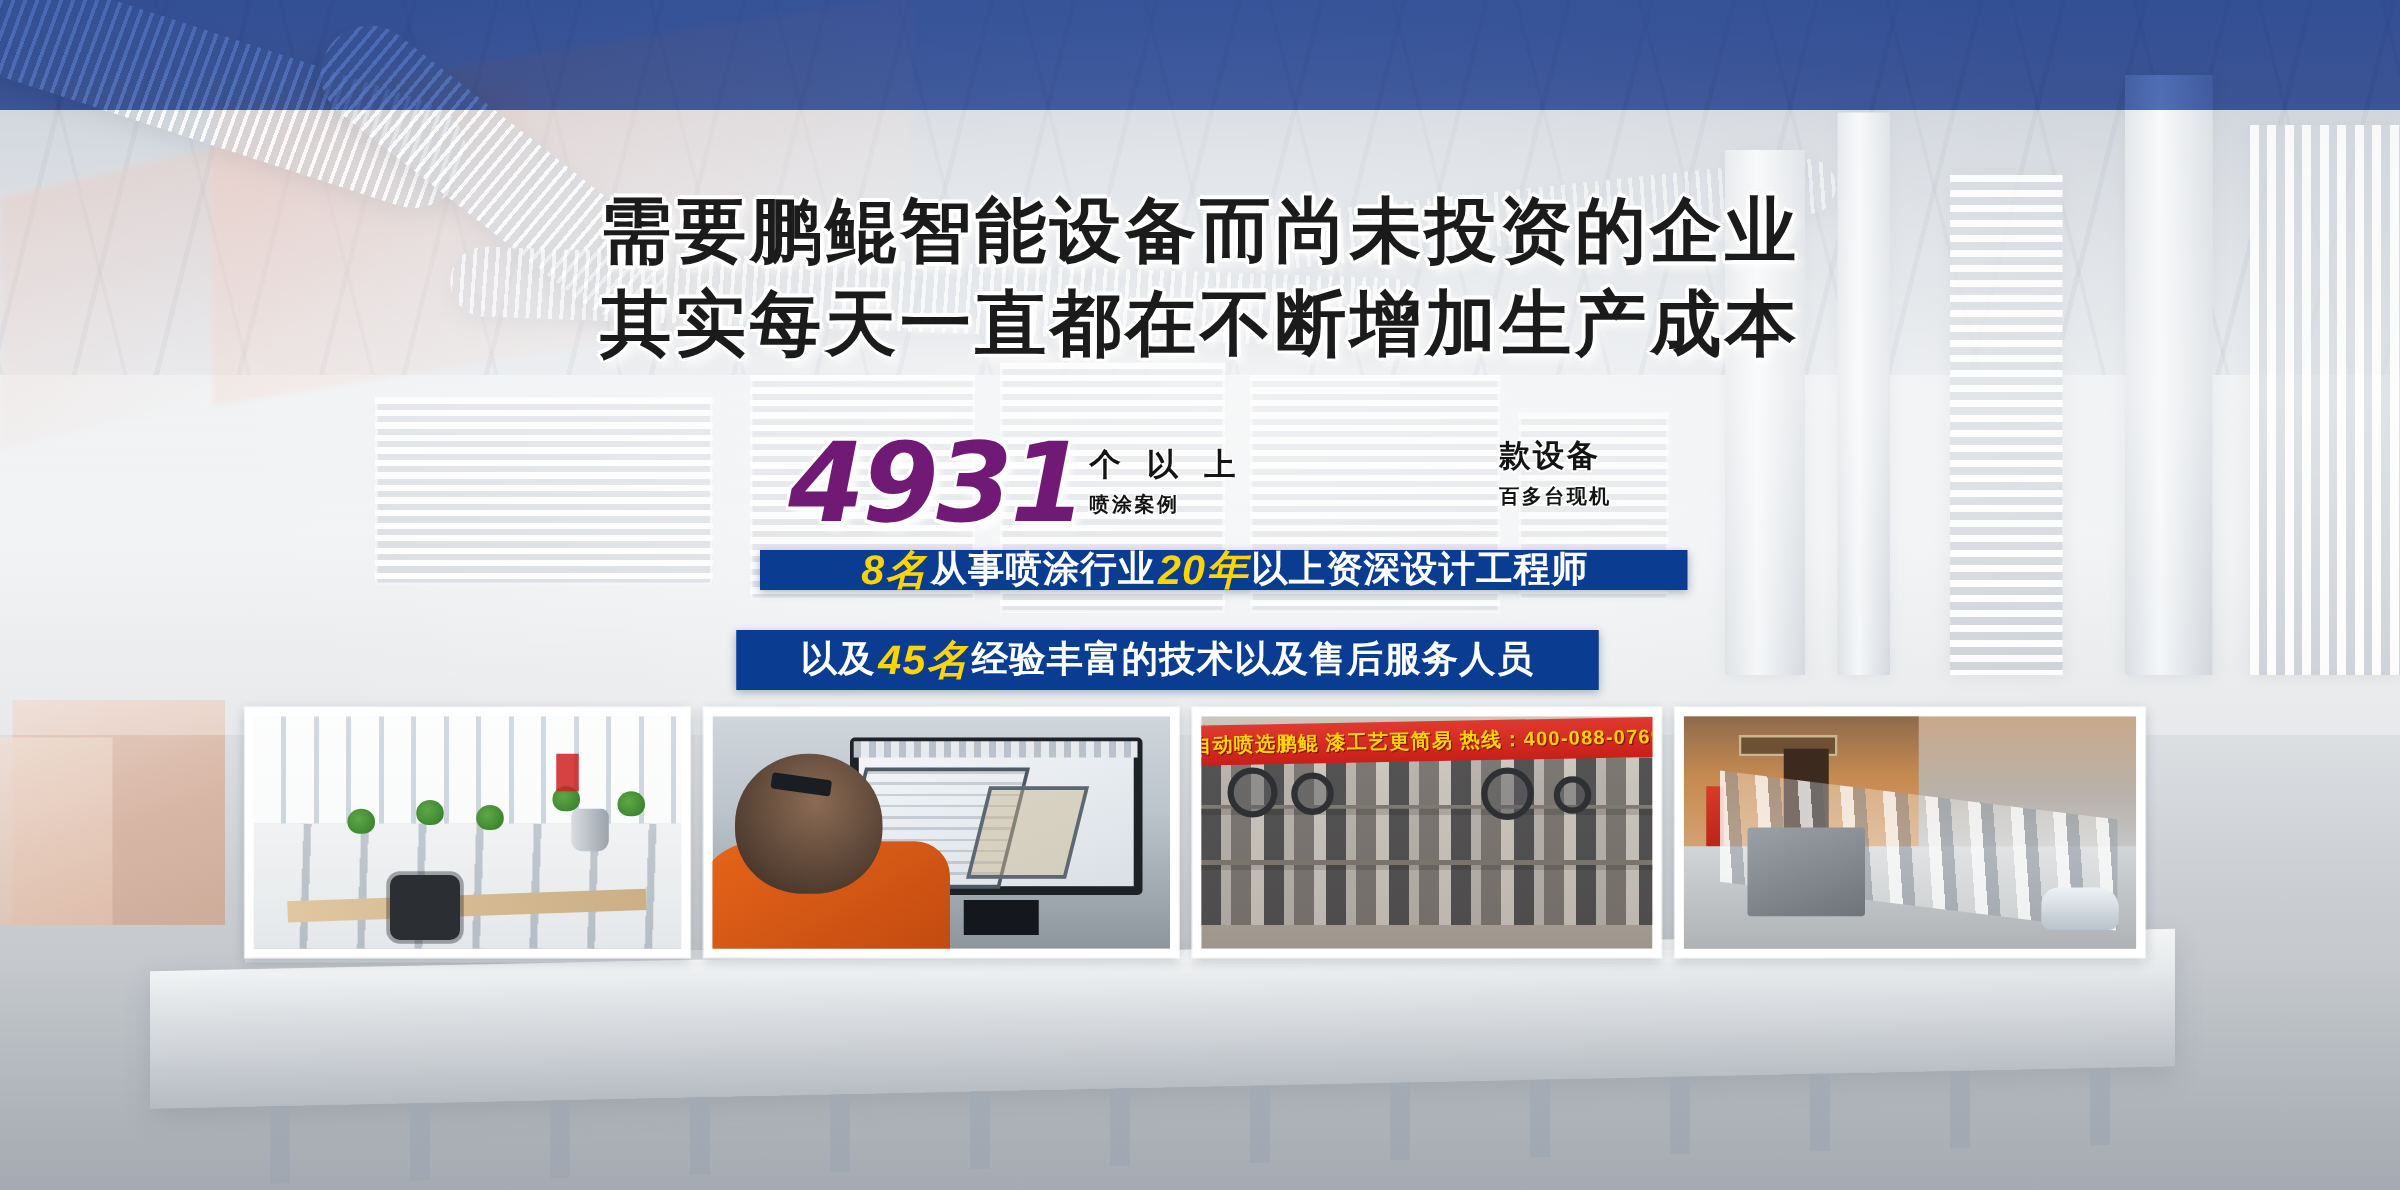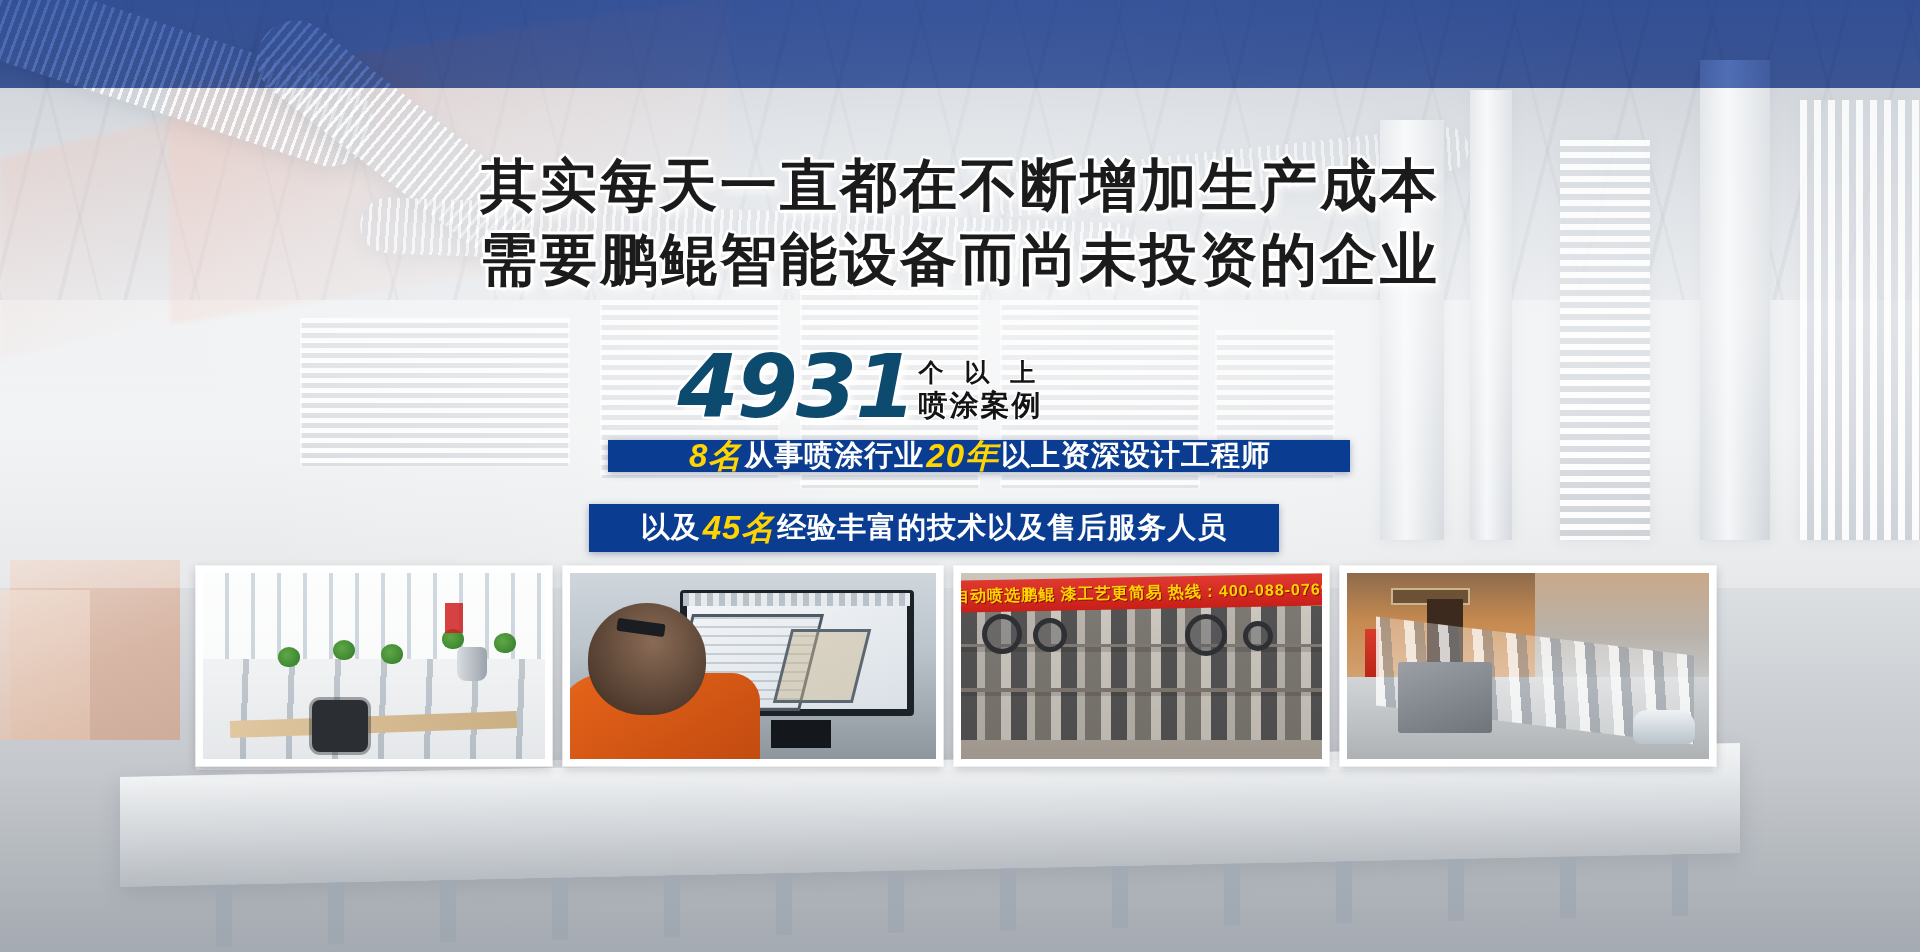--- a/index.html
+++ b/index.html
@@ -135,33 +135,33 @@
   
   #stats{
     position:absolute; top:345px; left:0; right:0;
     display:flex; justify-content:center; align-items:flex-start; gap:200px;
     z-index:5;
   }
   .stat{ display:flex; align-items:center; }
   .stat-num{
     font-family:"DejaVu Sans","Liberation Sans",sans-serif;
     font-size:88px; font-weight:700; line-height:84px;
-    color:#0c4a6e; font-style:italic; letter-spacing:-2px;
+    color:#701a75; font-style:italic; letter-spacing:-2px;
     text-shadow:
       2px 0 0 #fff,-2px 0 0 #fff,0 2px 0 #fff,0 -2px 0 #fff,
       2px 2px 0 #fff,-2px 2px 0 #fff,2px -2px 0 #fff,-2px -2px 0 #fff,
       5px 6px 6px rgba(255,255,255,.9);
   }
   .stat-txt{ margin-left:4px; padding-top:4px; }
   .stat-txt .t1{
     font-size:25px; font-weight:700; color:#141414; letter-spacing:7px; line-height:32px;
     text-shadow:1px 1px 0 #fff,-1px 1px 0 #fff,1px -1px 0 #fff,-1px -1px 0 #fff;
   }
   .stat-txt .t2{
-    font-size:29px; font-weight:700; color:#141414; letter-spacing:2px; line-height:34px;
+    font-size:16px; font-weight:700; color:#141414; letter-spacing:2px; line-height:34px;
     text-shadow:1px 1px 0 #fff,-1px 1px 0 #fff,1px -1px 0 #fff,-1px -1px 0 #fff;
   }
   .stat.tight .stat-txt .t1{ letter-spacing:2px; }
 
   
   .bar{
     position:absolute; z-index:5;
     background:#0a3d91;
     color:#ffffff;
     font-size:29px; font-weight:700; letter-spacing:1px;
@@ -300,35 +300,39 @@
   </div>
   <div class="floor-shadow"></div>
   <div class="bg-sheen"></div>
   <div class="bg-veil"></div>
 </div>
 
 <div id="top-band"></div>
 <div id="top-band-2"></div>
 
 <div id="headline">
+  <div class="hl-line">需要鹏鲲智能设备而尚未投资的企业</div>
   <div class="hl-line">其实每天一直都在不断增加生产成本</div>
-  <div class="hl-line">需要鹏鲲智能设备而尚未投资的企业</div>
 </div>
 
 <div id="stats">
 
   <div class="stat">
     <div class="stat-num">4931</div>
     <div class="stat-txt">
       <div class="t1">个 以 上</div>
       <div class="t2">喷涂案例</div>
     </div>
   </div>
 
   <div class="stat tight">
+    <div class="stat-txt">
+      <div class="t1">款设备</div>
+      <div class="t2">百多台现机</div>
+    </div>
   </div>
 
 </div>
 
 <div class="bar" id="bar-1">
   <span class="hi">8名</span>
   <span>从事喷涂行业</span>
   <span class="hi">20年</span>
   <span>以上资深设计工程师</span>
 </div>

